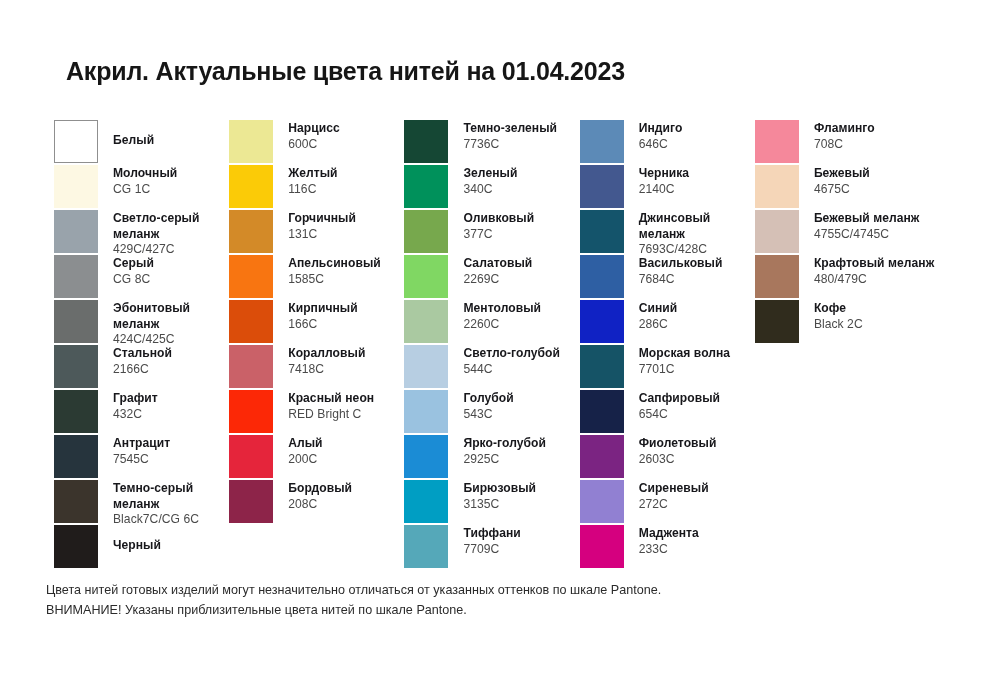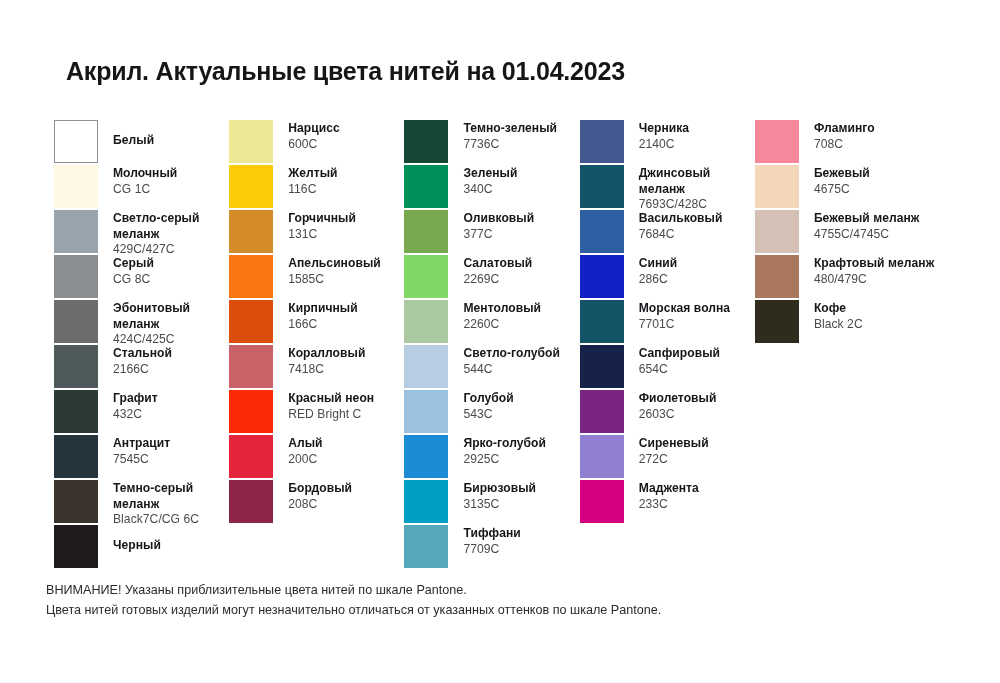--- a/index.html
+++ b/index.html
@@ -305,20 +305,27 @@
         <div class="swatch-row">
           <div class="swatch" style="background-color: rgb(85, 168, 185);"></div>
           <div class="labels">
             <div class="color-name">Тиффани</div>
             <div class="color-code">7709C</div>
           </div>
         </div>
       </div>
       <div class="column">
         <div class="swatch-row">
+          <div class="swatch" style="background-color: rgb(92, 138, 183);"></div>
+          <div class="labels">
+            <div class="color-name">Индиго</div>
+            <div class="color-code">646C</div>
+          </div>
+        </div>
+        <div class="swatch-row">
           <div class="swatch" style="background-color: rgb(67, 88, 143);"></div>
           <div class="labels">
             <div class="color-name">Черника</div>
             <div class="color-code">2140C</div>
           </div>
         </div>
         <div class="swatch-row">
           <div class="swatch" style="background-color: rgb(20, 84, 107);"></div>
           <div class="labels">
             <div class="color-name">Джинсовый меланж</div>
@@ -408,17 +415,17 @@
           <div class="swatch" style="background-color: rgb(48, 44, 29);"></div>
           <div class="labels">
             <div class="color-name">Кофе</div>
             <div class="color-code">Black 2C</div>
           </div>
         </div>
       </div>
     </div>
 
   <div class="footer">
+    <div>Цвета нитей готовых изделий могут незначительно отличаться от указанных оттенков по шкале Pantone.</div>
     <div>ВНИМАНИЕ! Указаны приблизительные цвета нитей по шкале Pantone.</div>
-    <div>Цвета нитей готовых изделий могут незначительно отличаться от указанных оттенков по шкале Pantone.</div>
   </div>
 
 </div>
 
 </body></html>

